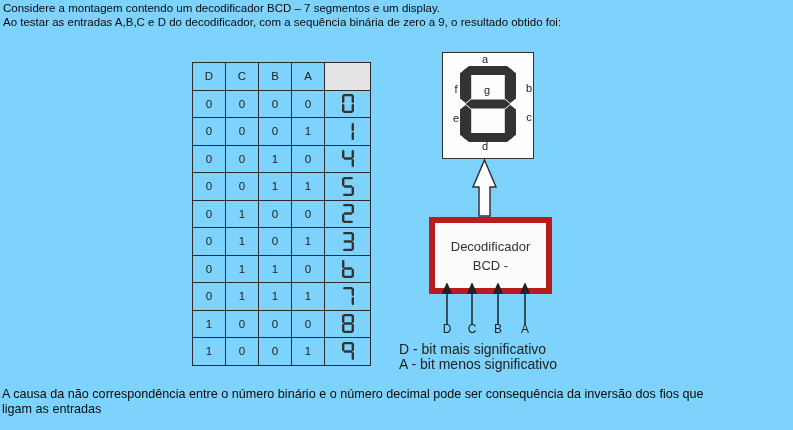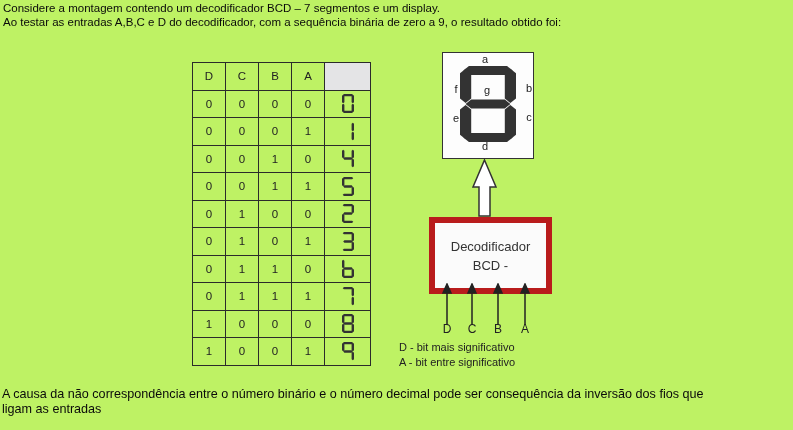--- a/index.html
+++ b/index.html
@@ -1,16 +1,16 @@
 <!DOCTYPE html>
 <html><head>
 <meta charset="utf-8">
 <style>
   html,body{margin:0;padding:0;background:#fff;}
-  .canvas{position:relative;width:793px;height:430px;background:#bef264;
+  .canvas{position:relative;width:793px;height:430px;background:#7dd3fc;
           font-family:"Liberation Sans",sans-serif;color:#111;overflow:hidden;}
   .textline{position:absolute;white-space:nowrap;}
   .intro{font-size:11.5px;color:#0a0a0a;}
   .footer{font-size:12.6px;color:#0a0a0a;}
   table.truth{position:absolute;left:192px;top:62px;border-collapse:collapse;table-layout:fixed;}
   .truth th,.truth td{border:1px solid #2b2b2b;text-align:center;vertical-align:middle;
           font-size:11.5px;font-weight:400;padding:0;height:26.5px;color:#222;}
   .col-bit{width:32px;}
   .col-disp{width:45px;}
   .shaded{background:#e4e4e6;}
@@ -19,21 +19,21 @@
           border:1px solid #333;background:#fdfdfd;}
   .seg-digit{position:absolute;left:17px;top:13px;}
   .seg-label{position:absolute;font-size:11px;color:#222;width:12px;text-align:center;line-height:11px;}
   .bigarrow{position:absolute;left:465px;top:158px;}
   .decoder{position:absolute;left:429px;top:217px;width:111px;height:65px;border:6px solid #b91c1c;
           background:#fbfbfb;display:flex;flex-direction:column;align-items:center;
           justify-content:center;font-size:13px;color:#333;}
   .decoder span{line-height:19px;white-space:nowrap;}
   .inarrows{position:absolute;left:436px;top:283px;}
   .input-label{position:absolute;top:322px;width:20px;text-align:center;font-size:12px;color:#222;}
-  .legend-line{position:absolute;left:399px;font-size:11px;color:#222;white-space:nowrap;}
+  .legend-line{position:absolute;left:399px;font-size:14px;color:#222;white-space:nowrap;}
 </style>
 </head>
 <body>
 
 <div class="canvas">
 
   <div class="textline intro" style="left:3px;top:2px;">Considere a montagem contendo um decodificador BCD – 7 segmentos e um display.</div>
   <div class="textline intro" style="left:3px;top:16px;text-align:right;">Ao testar as entradas A,B,C e D do decodificador, com a sequência binária de zero a 9, o resultado obtido foi:</div>
 
   <table class="truth">
@@ -238,18 +238,18 @@
         <polygon points="85,10 93,10 89,1"></polygon>
     </g>
   </svg>
 
   <span class="input-label" style="left:437px;">D</span>
   <span class="input-label" style="left:462px;">C</span>
   <span class="input-label" style="left:488px;">B</span>
   <span class="input-label" style="left:515px;">A</span>
 
   <div class="legend-line" style="top:341px;">D - bit mais significativo</div>
-  <div class="legend-line" style="top:356px;">A - bit entre significativo</div>
+  <div class="legend-line" style="top:356px;">A - bit menos significativo</div>
 
   <div class="textline footer" style="left:2px;top:402px;">ligam as entradas</div>
   <div class="textline footer" style="left:2px;top:387px;">A causa da não correspondência entre o número binário e o número decimal pode ser consequência da inversão dos fios que</div>
 
 </div>
 
 </body></html>

